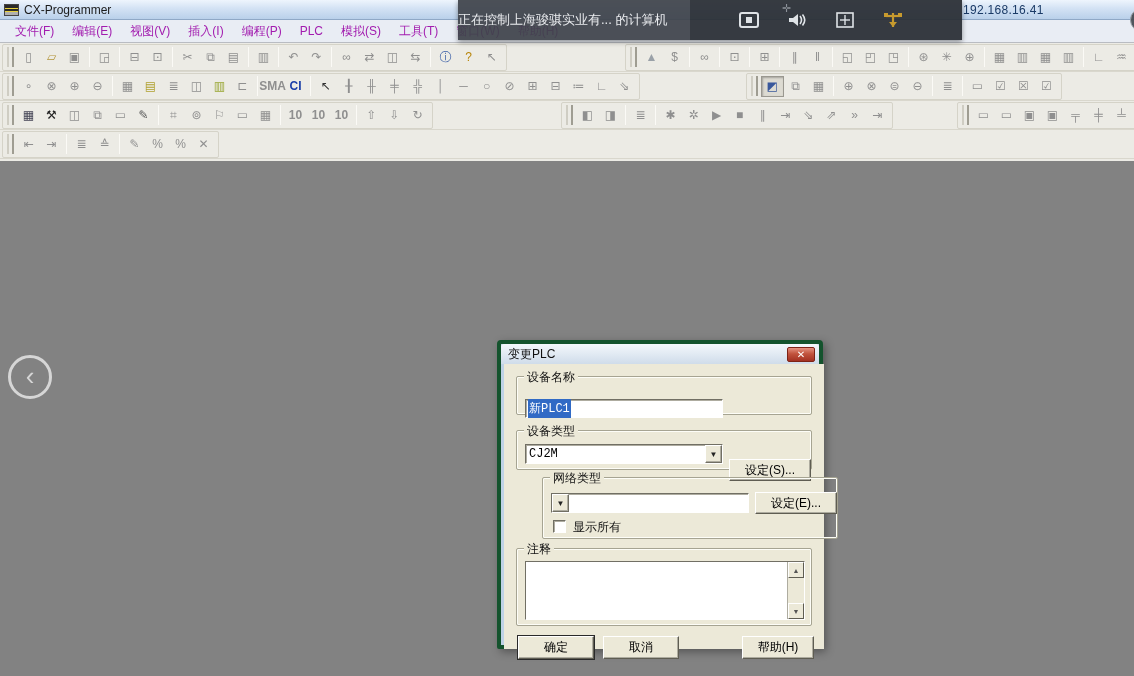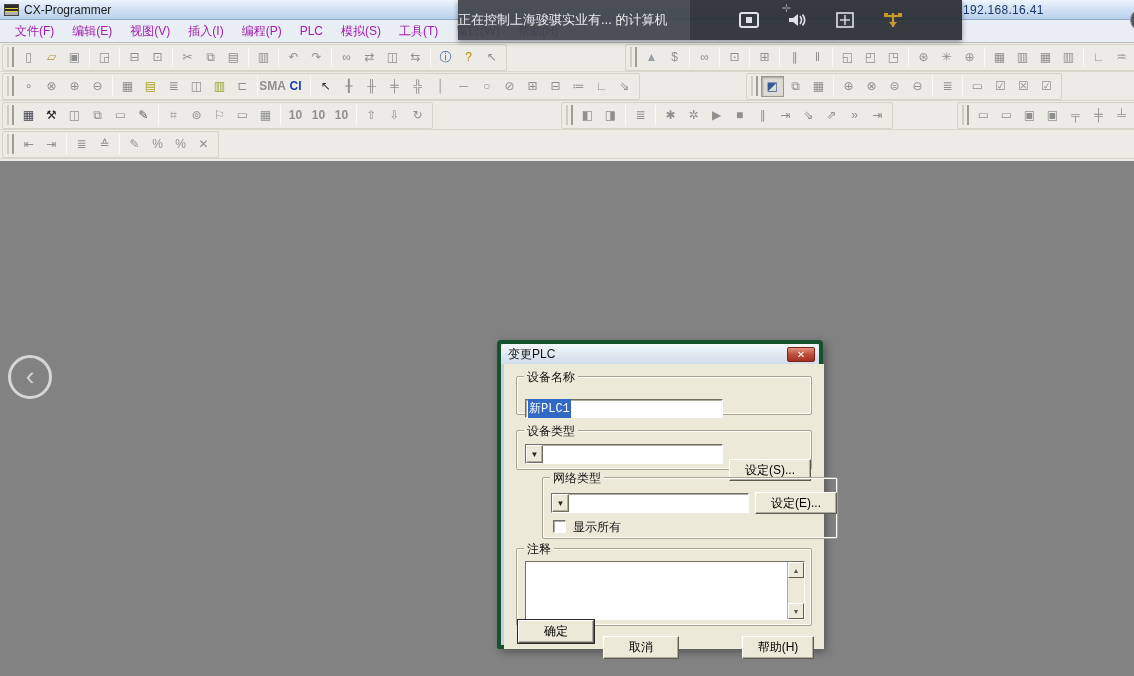--- a/index.html
+++ b/index.html
@@ -398,20 +398,21 @@
         <div class="groupbox" style="left:12px;top:12px;width:296px;height:39px;">
           <span class="grouplabel">设备名称</span>
           <div id="device-name-input" class="sunken">
             <span class="selected">新PLC1</span>
           </div>
         </div>
 
         <div class="groupbox" style="left:12px;top:66px;width:296px;height:40px;">
           <span class="grouplabel">设备类型</span>
           <div class="combo sunken" style="left:8px;top:13px;width:198px;">
+            <span class="val">CJ2M</span>
             <span class="drop">▼</span>
           </div>
           <div class="btn3d" style="position:absolute;left:212px;top:12px;width:82px;height:22px;margin-top:16px;">设定(S)...</div>
         </div>
 
         <div class="groupbox" style="left:12px;top:113px;width:296px;height:62px;margin-left:26px;">
           <span class="grouplabel">网络类型</span>
           <div class="combo sunken" style="left:8px;top:15px;width:198px;">
             <span class="drop">▼</span>
           </div>
@@ -424,21 +425,21 @@
           <span class="grouplabel">注释</span>
           <div id="comment-box" class="sunken">
             <div id="comment-text"></div>
             <div id="comment-scroll">
               <div class="scroll-btn">▲</div>
               <div class="scroll-btn">▼</div>
             </div>
           </div>
         </div>
 
-        <div class="btn3d default" style="position:absolute;left:14px;top:256px;width:76px;height:23px;">确定</div>
+        <div class="btn3d default" style="position:absolute;left:14px;top:272px;width:76px;height:23px;">确定</div>
         <div class="btn3d" style="position:absolute;left:99px;top:272px;width:76px;height:23px;">取消</div>
         <div class="btn3d" style="position:absolute;left:238px;top:272px;width:72px;height:23px;">帮助(H)</div>
       </div>
     </div>
   </div>
 
   <div id="remote-overlay">
     <div id="ro-left">
       <span>正在控制上海骏骐实业有... 的计算机</span>
     </div>

